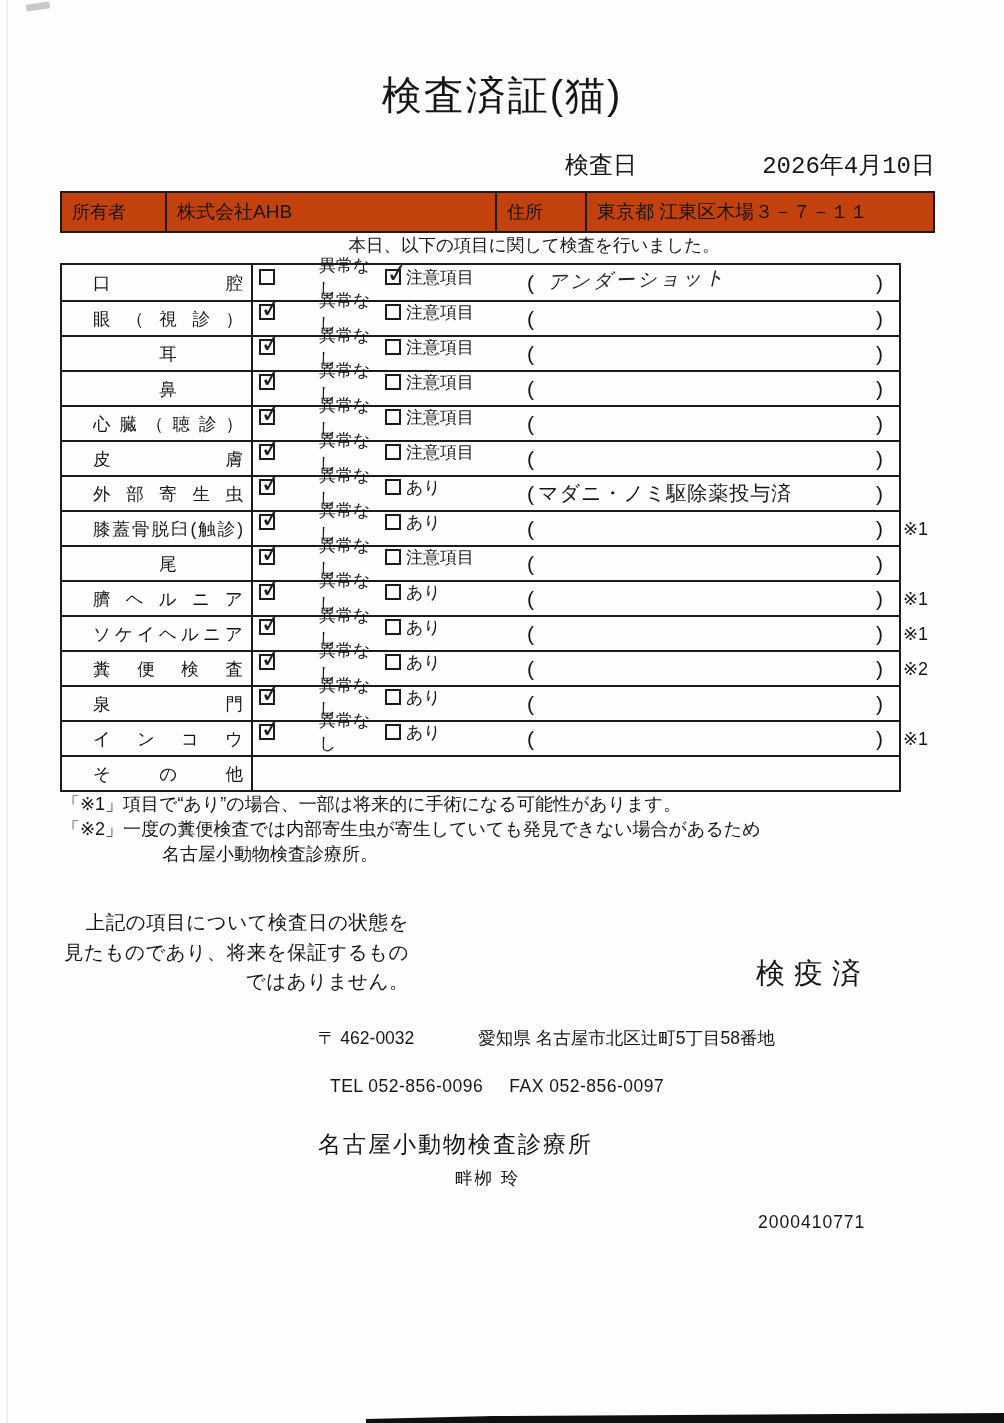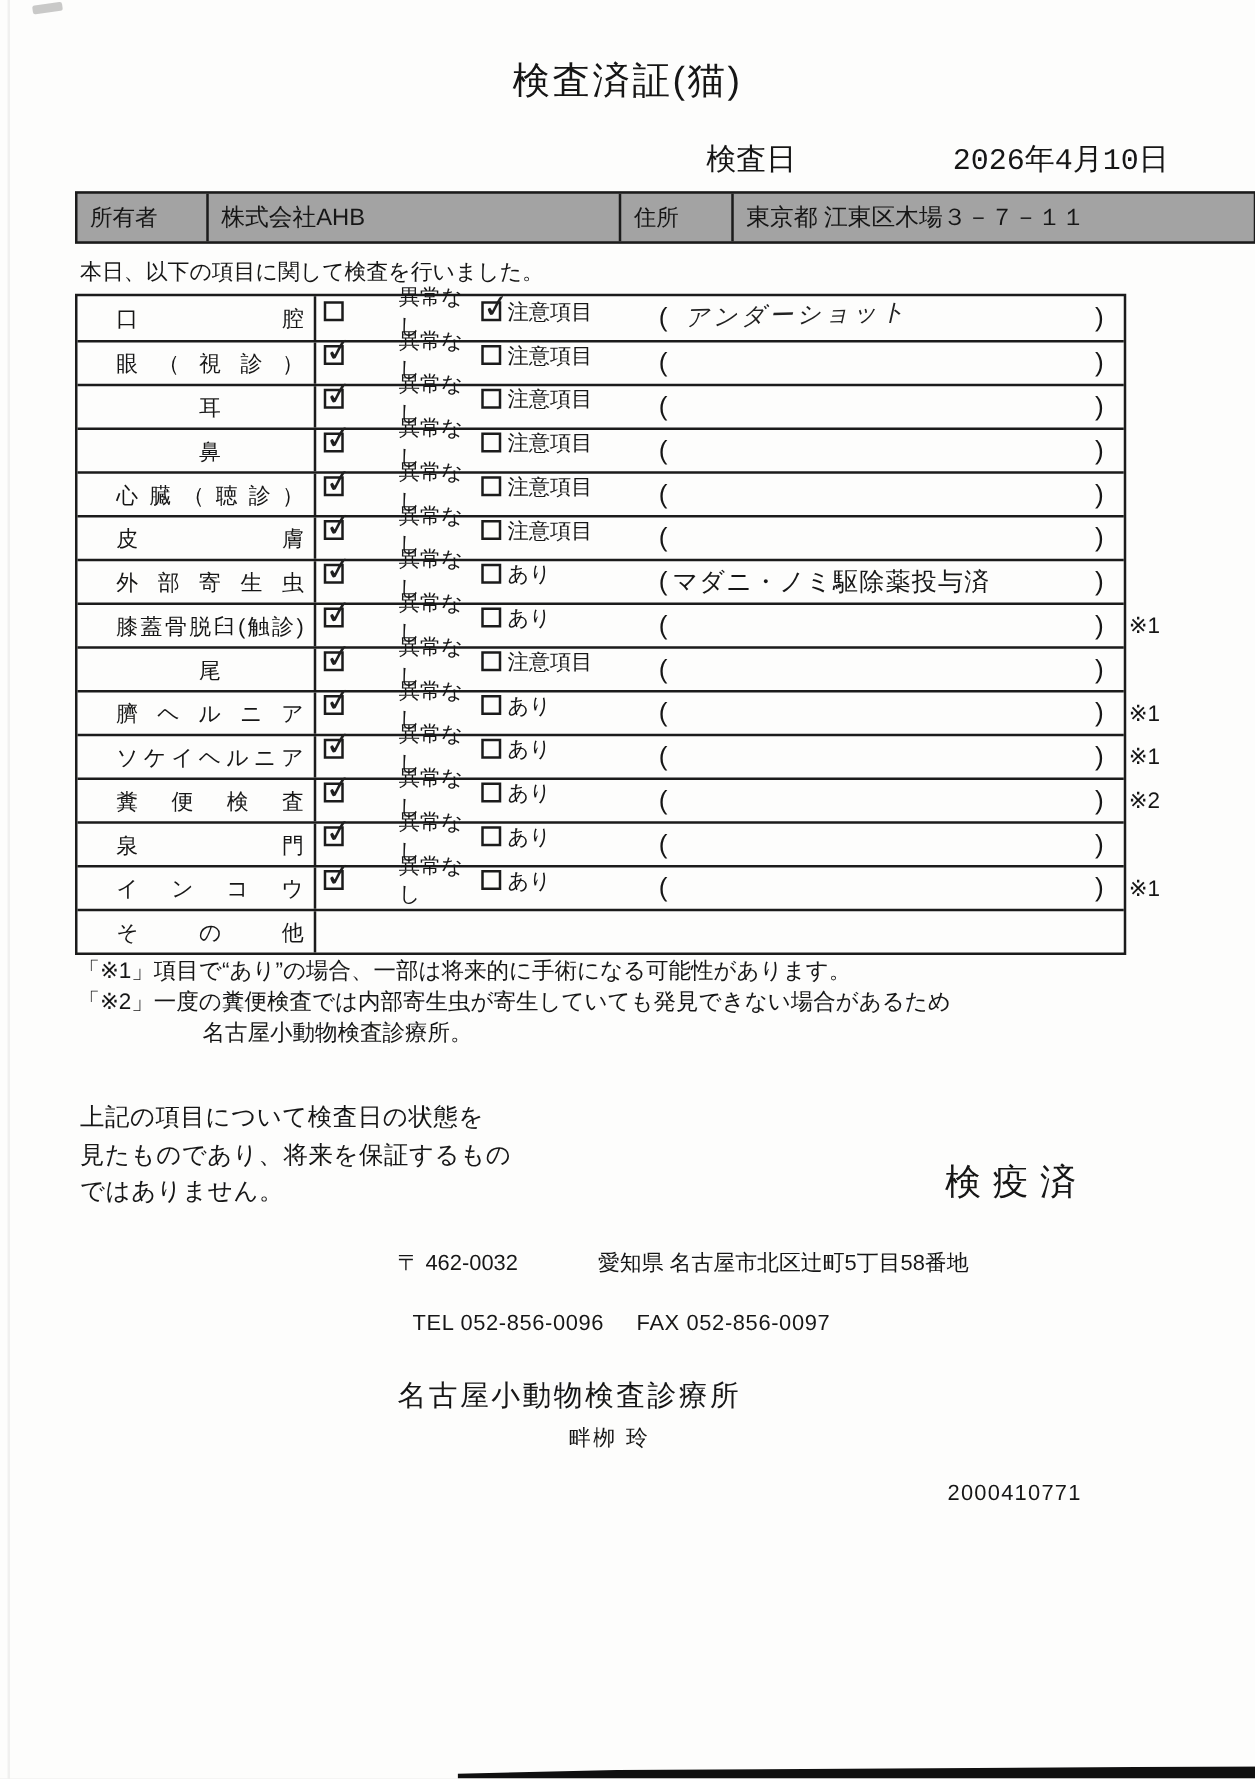--- a/index.html
+++ b/index.html
@@ -11,38 +11,38 @@
     background: #fdfdfc;
     color: #161616;
     font-family: "Liberation Sans", "DejaVu Sans", sans-serif;
     overflow: hidden;
   }
   .edge-line { position:absolute; left:6px; top:0; bottom:0; width:2px; background:rgba(0,0,0,0.05); }
   .corner-mark { position:absolute; top:3px; left:26px; width:24px; height:7px; background:#8a8a8a; opacity:.45; border-radius:2px; transform:rotate(-8deg); }
   .scan-bar { position:absolute; bottom:0; left:366px; right:0; height:10px; background:#101010;
               clip-path: polygon(0 60%, 20% 30%, 100% 0, 100% 100%, 0 100%); }
 
-  .title { text-align:center; padding-top:44px; font-size:30px; font-weight:400; letter-spacing:2px; }
+  .title { text-align:center; padding-top:68px; font-size:40px; font-weight:400; letter-spacing:2px; }
 
   .daterow { width:875px; margin:26px 0 10px 60px; display:flex; font-size:24px; }
   .daterow .lbl { margin-left:505px; }
   .daterow .val { margin-left:auto;font-family:Liberation Mono, monospace; }
 
-  .tbl { margin-left:60px; width:945px; border:2px solid #1b1b1b; background:#a3a3a3; }
+  .tbl { margin-left:60px; width:875px; border:2px solid #1b1b1b; background:#c2410c; }
   .pettbl { margin-top:14px; }
   .tr { display:flex; height:38px; align-items:stretch; }
   .tr + .tr { border-top:2px solid #1b1b1b; }
   .td { display:flex; align-items:center; padding:0 10px; font-size:19px; white-space:nowrap; overflow:hidden; }
   .td.lab { font-size:18px; }
   .br { border-right:2px solid #1b1b1b; }
   .w105 { width:105px; } .w330 { width:330px; } .w90 { width:90px; } .w65 { width:65px; }
   .flex1 { flex:1; }
   .weight { justify-content:flex-end; gap:20px; padding-right:14px; }
 
-  .intro { margin:10px 0 6px 64px; font-size:17.5px; }
+  .intro { margin:0 0 6px 64px; font-size:17.5px;text-align:center; }
 
   .mtbl { margin-left:60px; width:841px; border:2px solid #1b1b1b; }
   .mrow { display:flex; height:35px; align-items:flex-end; position:relative;padding-left:23px; }
   .mrow + .mrow { border-top:2px solid #1b1b1b; }
   .c-item { width:168px; align-self:stretch; display:flex; align-items:center;
             border-right:2px solid #1b1b1b; padding:0 8px; font-size:17.5px; }
   .jlabel { display:block; width:100%; text-align:justify; text-align-last:justify; }
   .jlabel.single { text-align:center; text-align-last:center; }
   .c-opts { width:262px; display:flex; align-items:center; }
   .opt { display:flex; align-items:center; gap:5px; font-size:17px; }
@@ -57,21 +57,21 @@
   .paren-close { margin-left:auto; margin-right:16px; }
   .note { margin-left:14px; font-size:18px; white-space:nowrap; }
   .note.hand { font-style:italic; font-size:19px; letter-spacing:3px; transform:rotate(-1.5deg) translateY(-3px); color:#222; }
   .note.printed { margin-left:4px; font-size:20px; letter-spacing:1px; }
   .rmark { position:absolute; right:-46px; top:50%; transform:translateY(-50%); width:42px; font-size:18px; }
 
   .fn { margin-left:62px; font-size:18px; line-height:1.38; }
   .fn:first-of-type { margin-top:6px; }
   .fn-indent { text-indent:100px; }
 
-  .bottomrow { display:flex; align-items:flex-end; margin:42px 0 0 64px; width:806px; }
+  .bottomrow { display:flex; align-items:flex-end; margin:42px 0 0 64px; width:806px;text-align:right; }
   .disclaimer { font-size:19.5px; line-height:1.5; letter-spacing:0.5px; }
   .stamp { margin-left:auto; margin-right:0; font-size:29px; letter-spacing:9px; font-weight:400; padding-bottom:2px; }
 
   .postal { margin:30px 0 0 318px; font-size:17.5px; display:flex; gap:64px; }
   .telrow { margin:26px 0 0 330px; font-size:17.5px; display:flex; gap:26px; letter-spacing:0.5px; }
   .clinicname { margin:32px 0 0 318px; font-size:23px; letter-spacing:2px; }
   .signer { margin:6px 0 0 455px; font-size:17.5px; letter-spacing:2px; }
   .serial { margin:22px 0 0 758px; font-size:17.5px; letter-spacing:1px; }
 </style>
 </head>

